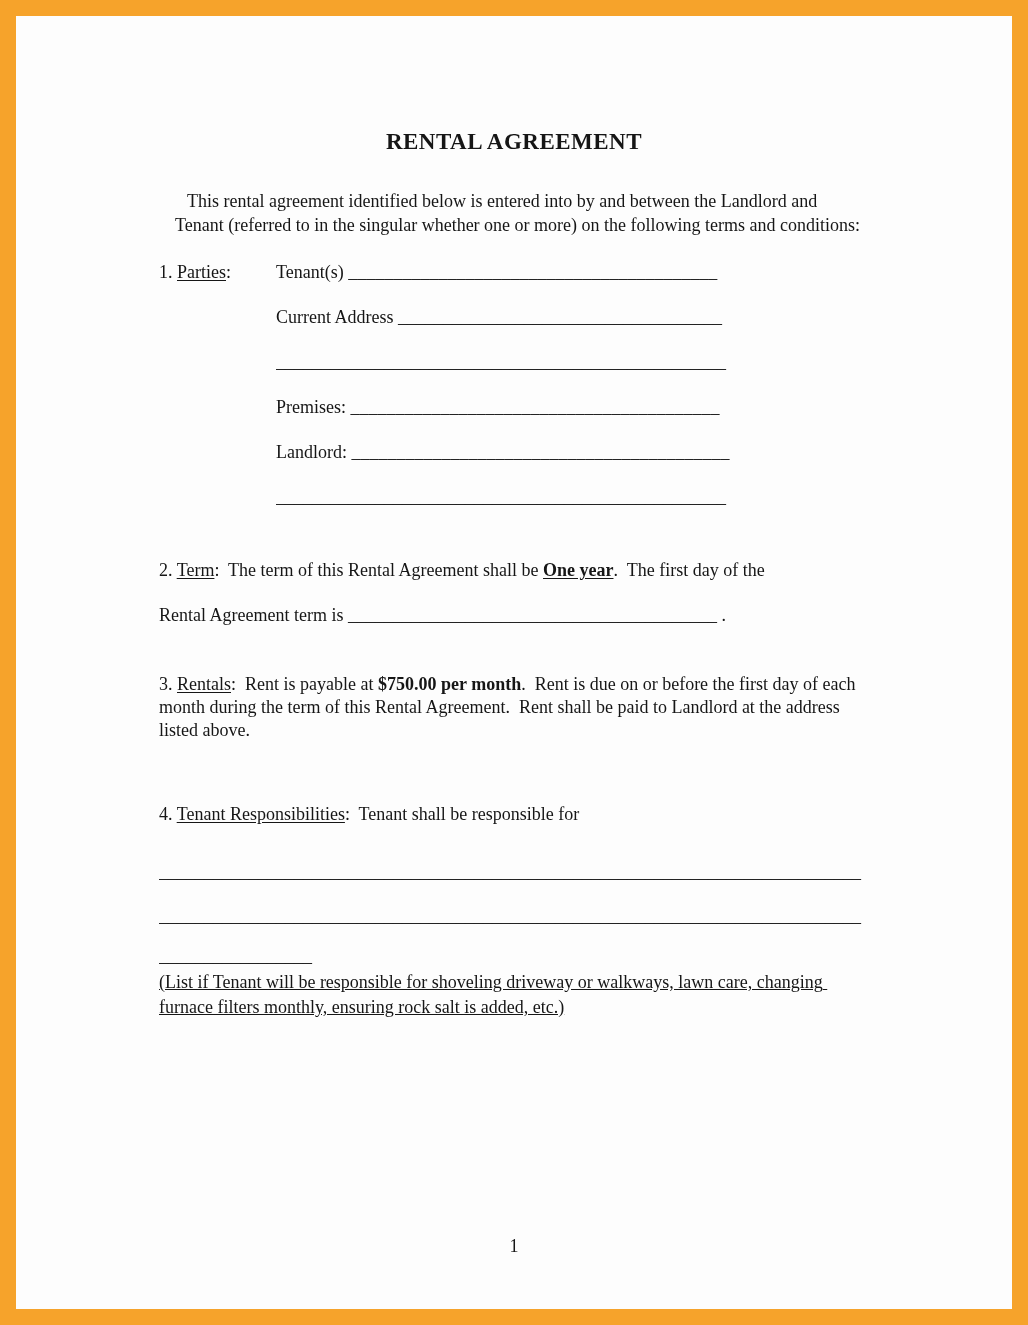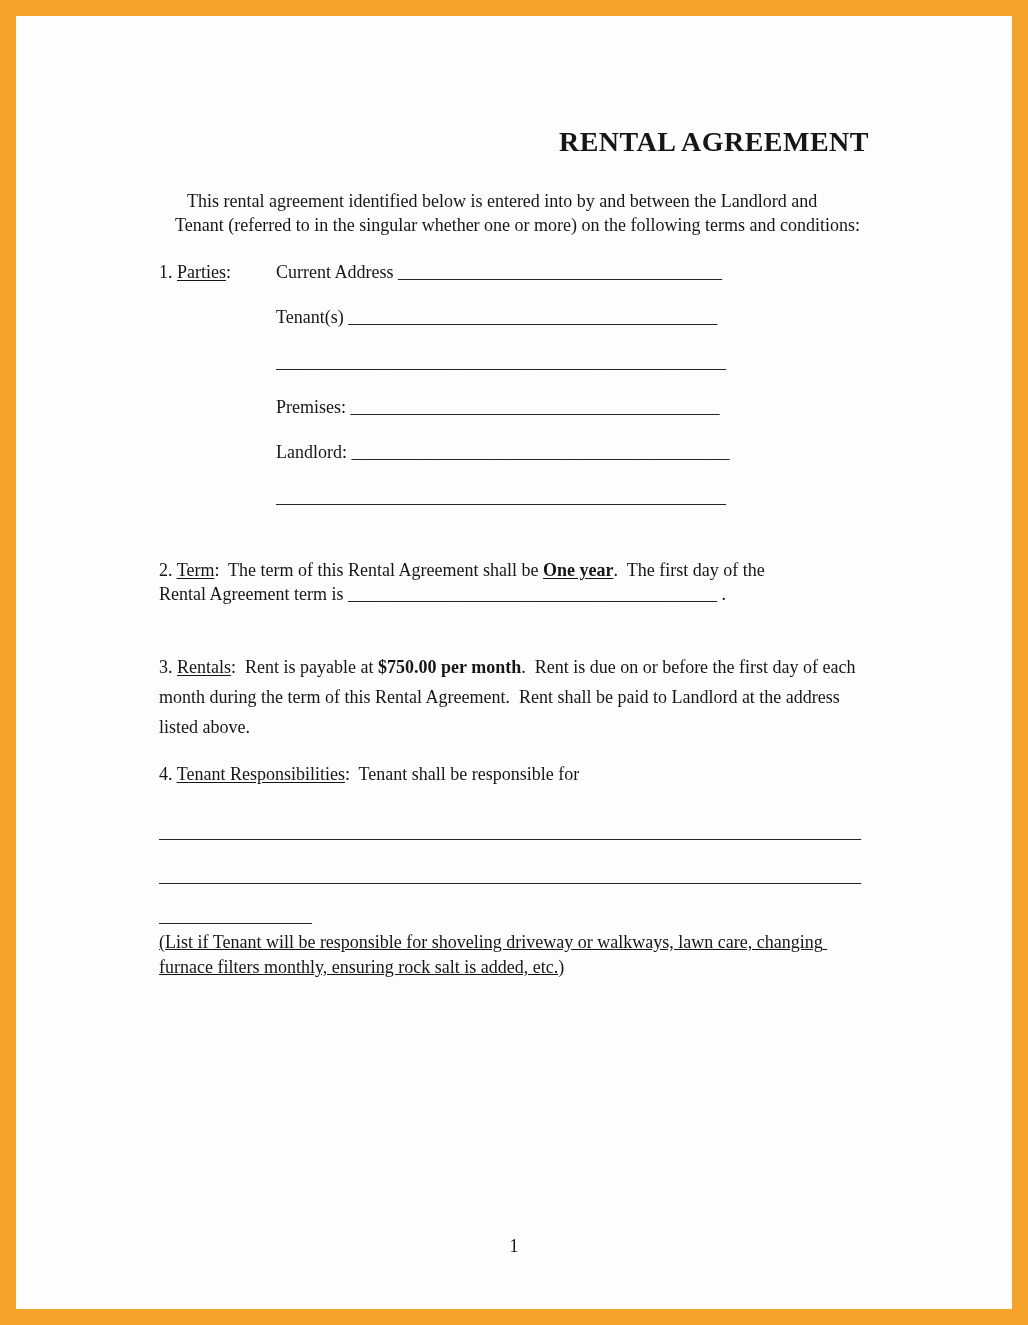--- a/index.html
+++ b/index.html
@@ -20,22 +20,22 @@
     top: 16px; left: 16px; right: 16px; bottom: 16px;
     background: #FDFDFD;
     color: #161616;
     font-family: "Liberation Serif", "DejaVu Serif", serif;
     font-size: 18px;
   }
   .content {
     padding: 0 143px;
   }
   .title {
-    text-align: right;
-    font-size: 28px;
+    text-align: center;
+    font-size: 23px;
     font-weight: bold;
     letter-spacing: 0.5px;
     margin: 112px 0 0 0;
     line-height: 28px;
   }
   .intro {
     margin: 33px 0 0 16px;
     line-height: 24px;
     text-indent: 12px;
     white-space: pre-wrap;
@@ -56,27 +56,27 @@
   }
   .frow {
     line-height: 24px;
     margin-bottom: 21px;
     white-space: pre;
     overflow: hidden;
   }
   .frow:last-child { margin-bottom: 0; }
   .sec2 { margin-top: 49px; }
   .sec2 .line { line-height: 24px; white-space: pre; overflow: hidden; }
-  .sec2 .line + .line { }
+  .sec2 .line + .line { margin-top: 21px; }
   .sec3 {
     margin-top: 46px;
-    line-height: 30px;
+    line-height: 23px;
     white-space: pre-wrap;
   }
-  .sec4 { margin-top: 20px; }
+  .sec4 { margin-top: 60px; }
   .sec4 .heading { line-height: 24px; white-space: pre; }
   .sec4 .blank { line-height: 24px; white-space: pre; overflow: hidden; }
   .sec4 .blank-1 { margin-top: 34px; }
   .sec4 .blank-2 { margin-top: 20px; }
   .sec4 .blank-3 { margin-top: 16px; }
   .note {
     margin-top: 2px;
     line-height: 25px;
     white-space: pre-wrap;
     text-decoration: underline;
@@ -99,22 +99,22 @@
   <div class="page">
     <div class="content">
 
       <h1 class="title">RENTAL AGREEMENT</h1>
 
       <p class="intro">This rental agreement identified below is entered into by and between the Landlord and Tenant (referred to in the singular whether one or more) on the following terms and conditions:</p>
 
       <div class="parties">
         <div class="lcol"><span>1. </span><span class="u">Parties</span><span>:</span></div>
         <div class="rcol">
+          <div class="frow"><span>Tenant(s) </span><span>_________________________________________</span></div>
           <div class="frow"><span>Current Address </span><span>____________________________________</span></div>
-          <div class="frow"><span>Tenant(s) </span><span>_________________________________________</span></div>
           <div class="frow"><span>__________________________________________________</span></div>
           <div class="frow"><span>Premises: </span><span>_________________________________________</span></div>
           <div class="frow"><span>Landlord: </span><span>__________________________________________</span></div>
           <div class="frow"><span>__________________________________________________</span></div>
         </div>
       </div>
 
       <div class="sec2">
         <div class="line"><span>2. </span><span class="u">Term</span><span>:  The term of this Rental Agreement shall be </span><span class="b u">One year</span><span>.  The first day of the</span></div>
         <div class="line"><span>Rental Agreement term is </span><span>_________________________________________</span><span> .</span></div>

